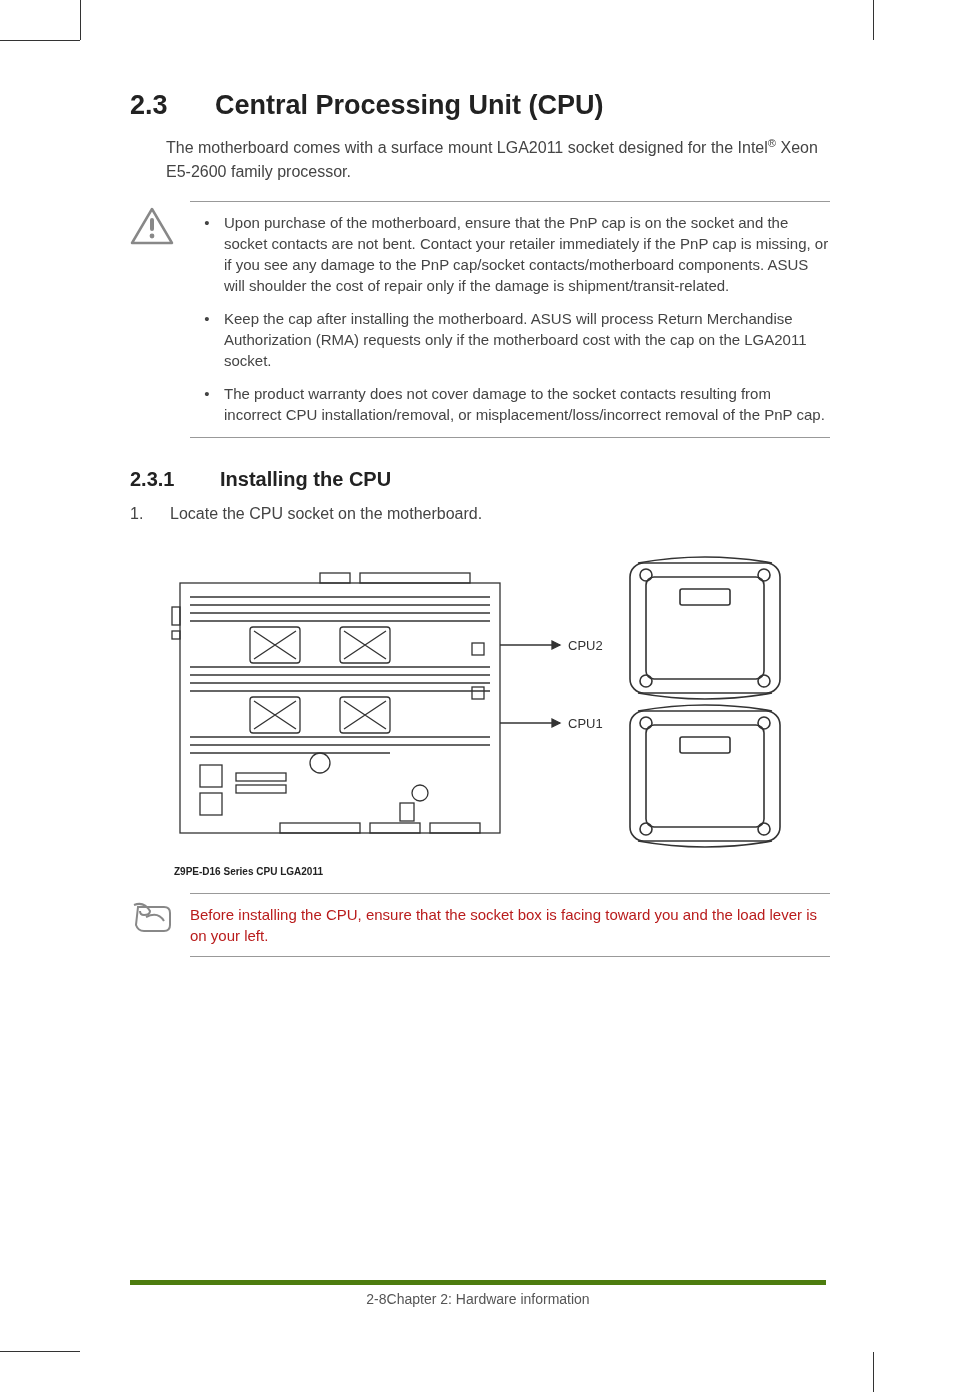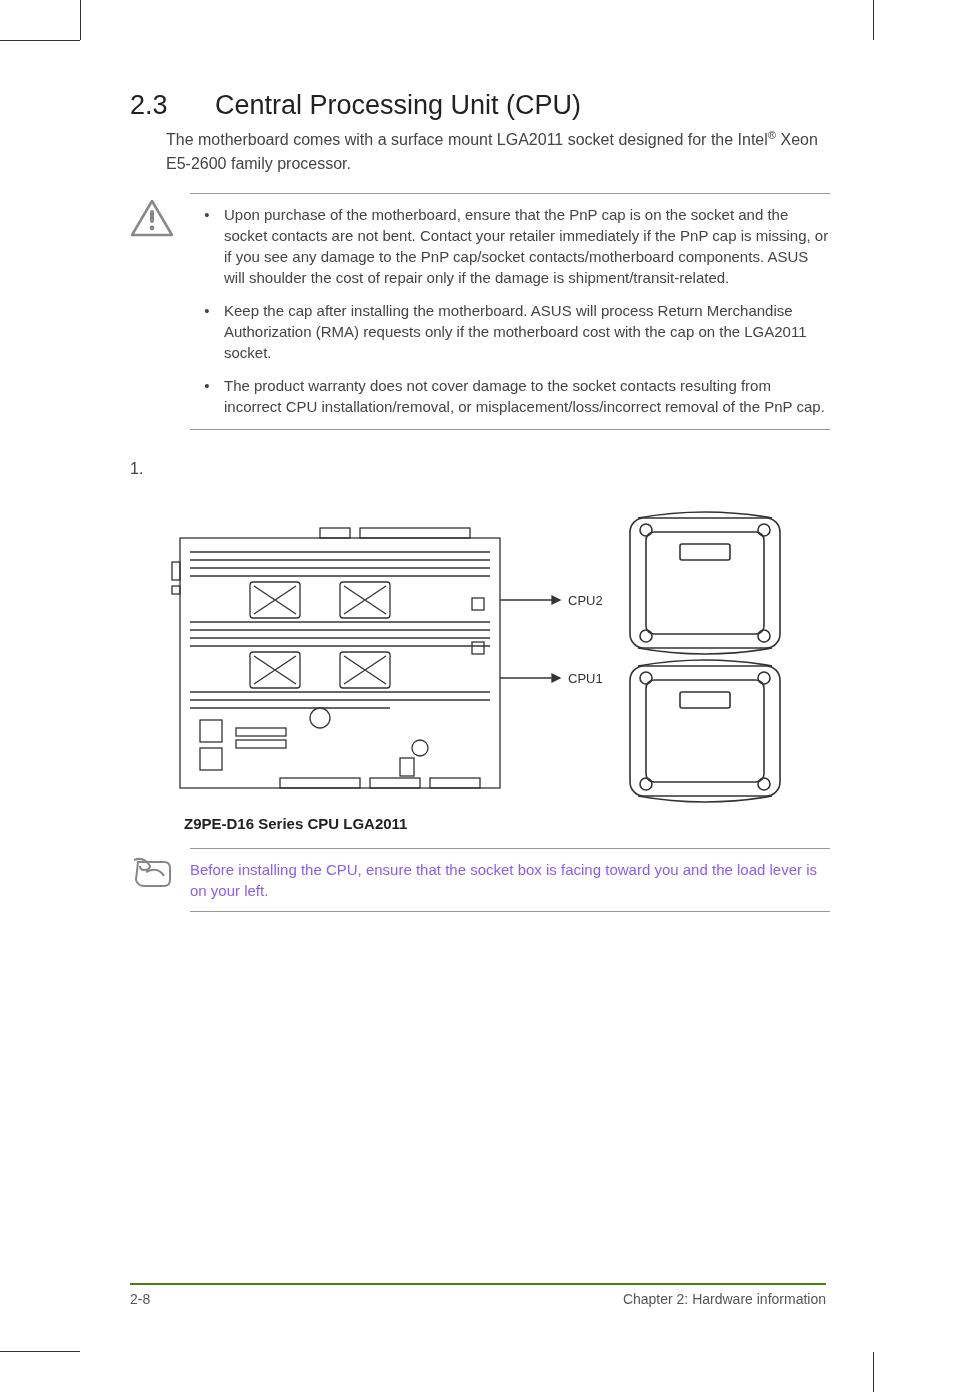--- a/index.html
+++ b/index.html
@@ -4,44 +4,44 @@
 <style>
   * { box-sizing: border-box; margin: 0; padding: 0; }
   html, body { width: 954px; height: 1392px; background: #fff; font-family: Arial, Helvetica, sans-serif; color: #333; }
   .page { position: relative; width: 954px; height: 1392px; }
   .crop-tl-v { position: absolute; top: 0; left: 80px; width: 1px; height: 40px; background: #333; }
   .crop-tl-h { position: absolute; top: 40px; left: 0; width: 80px; height: 1px; background: #333; }
   .crop-tr-v { position: absolute; top: 0; right: 80px; width: 1px; height: 40px; background: #333; }
   .crop-br-v { position: absolute; bottom: 0; right: 80px; width: 1px; height: 40px; background: #333; }
   .crop-bl-h { position: absolute; bottom: 40px; left: 0; width: 80px; height: 1px; background: #333; }
   .content { position: absolute; top: 90px; left: 130px; width: 700px; }
-  h1 { font-family: Verdana, Arial, sans-serif; font-size: 27px; font-weight: normal; color: #222; margin-bottom: 6px; }
+  h1 { font-family: Verdana, Arial, sans-serif; font-size: 27px; font-weight: bold; color: #222; margin-bottom: 14px; }
   h1 .secnum { display: inline-block; width: 85px; }
   .intro { font-size: 16px; line-height: 1.45; color: #444; margin-bottom: 18px; margin-left: 36px; }
   sup { font-size: 0.7em; vertical-align: super; }
   .note-block { display: flex; margin-bottom: 30px; }
   .note-icon { width: 60px; flex-shrink: 0; padding-top: 6px; }
   .note-body { flex: 1; border-top: 1px solid #999; border-bottom: 1px solid #999; padding: 10px 0 12px 0; }
   .note-body ul { list-style: none; }
   .note-body li { display: flex; font-size: 15px; line-height: 1.4; color: #444; margin-bottom: 12px; }
   .note-body li:last-child { margin-bottom: 0; }
   .note-body li .bullet { width: 34px; flex-shrink: 0; text-align: center; }
   .note-body li .txt { flex: 1; }
   h2 { font-family: Arial, sans-serif; font-size: 20px; font-weight: bold; color: #222; margin-top: 10px; margin-bottom: 14px; }
   h2 .subnum { display: inline-block; width: 90px; }
   .p-body { font-size: 16px; color: #444; margin-bottom: 14px; }
   .step { display: flex; font-size: 16px; color: #444; margin-bottom: 24px; }
   .step .n { width: 40px; flex-shrink: 0; }
   .diagram { width: 640px; height: 330px; margin: 0 auto 16px auto; position: relative; }
   .diagram svg { width: 100%; height: 100%; }
-  .caption { font-family: Arial, sans-serif; font-size: 15px; font-weight: bold; color: #222; position: absolute; bottom: 0; left: 24px; }
+  .caption { font-family: Arial, sans-serif; font-size: 10px; font-weight: bold; color: #222; position: absolute; bottom: 0; left: 14px; }
   .tip-block { display: flex; margin-top: 10px; }
   .tip-icon { width: 60px; flex-shrink: 0; padding-top: 8px; }
-  .tip-body { flex: 1; border-top: 1px solid #999; border-bottom: 1px solid #999; padding: 10px 0; font-size: 15px; line-height: 1.4; color: #8b5cf6; }
-  .footer { position: absolute; bottom: 85px; left: 130px; width: 696px; border-top: 2px solid #4d7c0f; padding-top: 6px; display: flex; justify-content: space-between; font-size: 14px; color: #555; }
+  .tip-body { flex: 1; border-top: 1px solid #999; border-bottom: 1px solid #999; padding: 10px 0; font-size: 15px; line-height: 1.4; color: #b91c1c; }
+  .footer { position: absolute; bottom: 85px; left: 130px; width: 696px; border-top: 5px solid #4d7c0f; padding-top: 6px; display: flex; justify-content: center; font-size: 14px; color: #555; }
 </style>
 </head>
 <body>
 
 <div class="page">
   <div class="crop-tl-v"></div>
   <div class="crop-tl-h"></div>
   <div class="crop-tr-v"></div>
   <div class="crop-br-v"></div>
   <div class="crop-bl-h"></div>
@@ -75,24 +75,28 @@
               <span class="txt">Keep the cap after installing the motherboard. ASUS will process Return Merchandise Authorization (RMA) requests only if the motherboard cost with the cap on the LGA2011 socket.</span>
             </li>
           <li>
               <span class="bullet">•</span>
               <span class="txt">The product warranty does not cover damage to the socket contacts resulting from incorrect CPU installation/removal, or misplacement/loss/incorrect removal of the PnP cap.</span>
             </li>
         </ul>
       </div>
     </div>
 
+    <h2>
+      <span class="subnum">2.3.1</span><span>Installing the CPU</span>
+    </h2>
 
 
     <div class="step">
       <span class="n">1.</span>
+      <span>Locate the CPU socket on the motherboard.</span>
     </div>
 
     <div class="diagram">
       <svg viewBox="0 0 640 330">
 
         <g stroke="#333" stroke-width="1.3" fill="none">
           <rect x="20" y="36" width="320" height="250"></rect>
 
           <rect x="160" y="26" width="30" height="10"></rect>
           <rect x="200" y="26" width="110" height="10"></rect>

